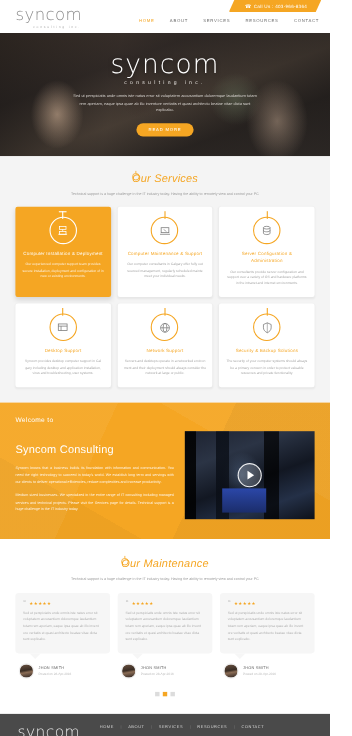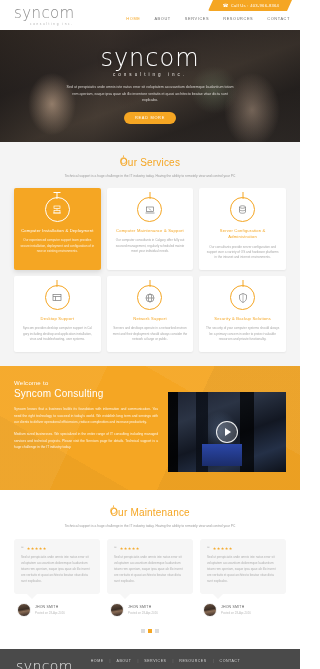--- a/index.html
+++ b/index.html
@@ -79,21 +79,21 @@
     margin: 8px auto 0; width: 52px; height: 12px;
     background: #f5a623; border-radius: 6px; border: none;
     color: #fff; font-size: 3.9px; letter-spacing: .7px;
     display: flex; align-items: center; justify-content: center; cursor: pointer;
   }
 
   
   .services { background: #f4f4f4; padding: 10px 0 14px; position: relative; }
   .sec-title {
     text-align: center; font-size: 10px; color: #f5a623;
-    font-weight: 400; letter-spacing: .2px; position: relative; display: inline-block;
+    font-weight: 400; letter-spacing: .2px; position: relative; display: inline-block; font-style: italic;
   }
   .sec-title-wrap { text-align: center; }
   .sec-title .bulb {
     position: absolute; left: -1px; top: -3px; width: 9px; height: 11px;
   }
   .sec-sub {
     text-align: center; font-size: 3.3px; color: #9a9a9a;
     margin: 4px auto 0; width: 210px; line-height: 1.6;
   }
   .cards { display: grid; grid-template-columns: repeat(3,1fr); gap: 6px; padding: 0 14px; margin-top: 9px; }
@@ -132,21 +132,21 @@
     display: flex; gap: 10px; position: relative; overflow: hidden;
   }
   .welcome::before {
     content:""; position:absolute; inset:0;
     background:
       linear-gradient(115deg, rgba(255,255,255,.05) 0 30%, transparent 30% 60%, rgba(0,0,0,.04) 60%),
       linear-gradient(30deg, rgba(0,0,0,.03) 0 25%, transparent 25% 70%, rgba(255,255,255,.05) 70%);
   }
   .welcome-left { flex: 1; position: relative; z-index: 2; }
   .w-kicker { font-size: 6px; color: #fff; letter-spacing: .3px; }
-  .w-title { font-size: 10px; color: #fff; letter-spacing: .2px; margin-top: 2px; font-weight: 400; }
+  .w-title { font-size: 10px; color: #fff; letter-spacing: .2px; margin-top: 18px; font-weight: 400; }
   .w-body { font-size: 3.3px; color: #fff6e8; line-height: 1.95; margin-top: 7px; text-align: justify; }
   .w-body + .w-body { margin-top: 6px; }
   .video {
     position: relative; z-index: 2; width: 118px; height: 80px;
     margin-top: 12px; overflow: hidden;
     background: linear-gradient(160deg,#1d2230 0%,#2b3445 28%,#121722 55%,#243047 78%,#0d1119 100%);
   }
   .video::before {
     content:""; position:absolute; inset:0;
     background:

